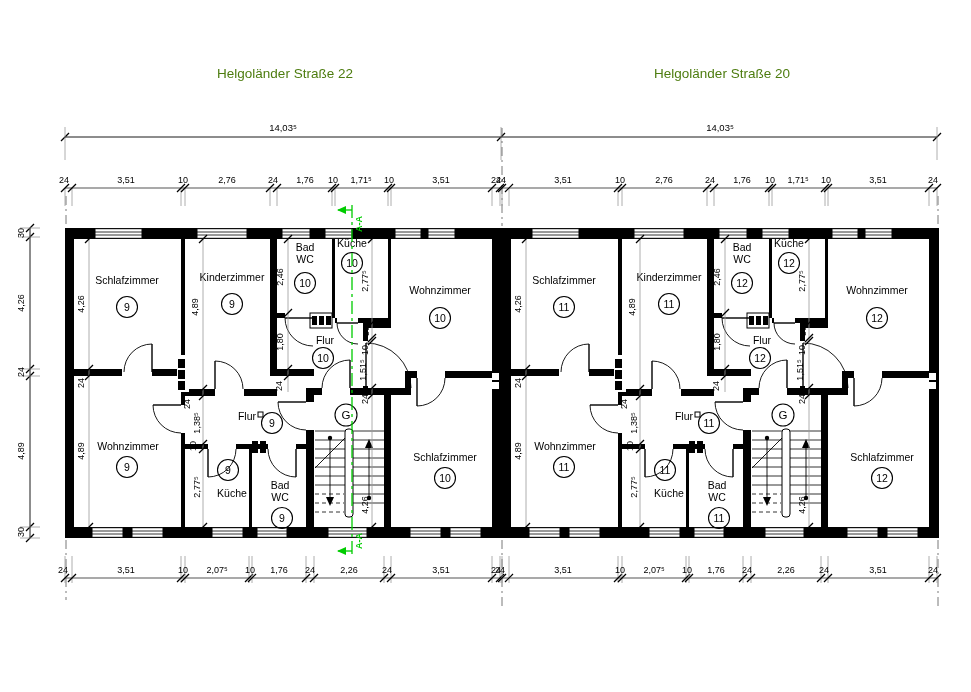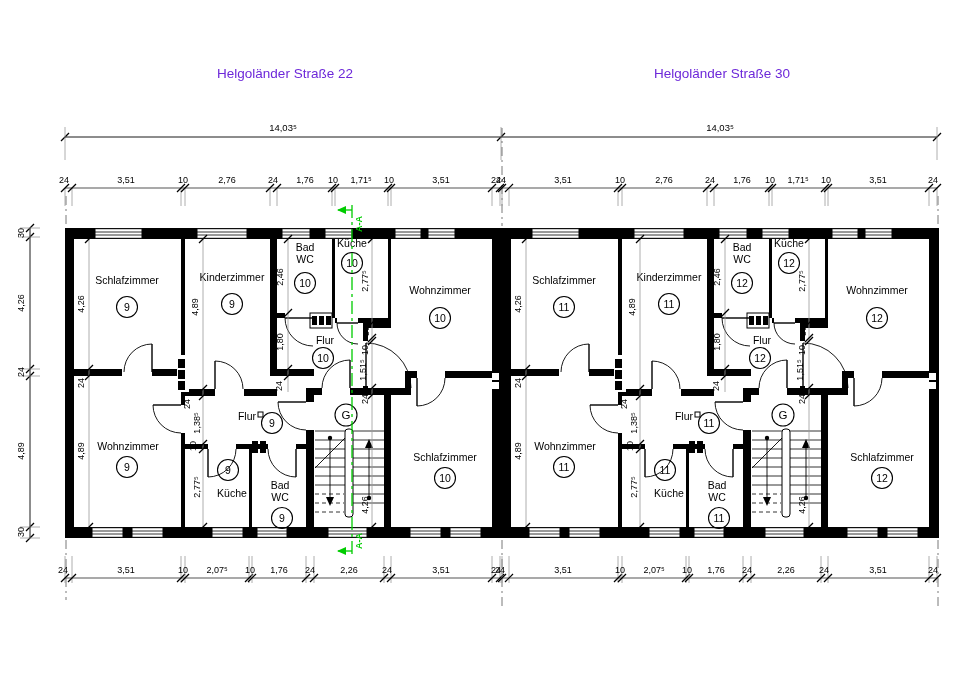--- a/index.html
+++ b/index.html
@@ -1,27 +1,27 @@
 <!DOCTYPE html>
 <html><head>
 <meta charset="utf-8">
 <style>
   html,body{margin:0;padding:0;background:#ffffff;}
   body{font-family:"Liberation Sans","DejaVu Sans",sans-serif;}
   #stage{position:relative;width:971px;height:692px;background:#fff;overflow:hidden;}
-  .title{position:absolute;top:66px;width:300px;text-align:center;font-size:13.5px;color:#6d28d9;}
+  .title{position:absolute;top:66px;width:300px;text-align:center;font-size:13.5px;color:#4d7c0f;}
   #plan{position:absolute;left:0;top:0;}
   svg text{font-family:"Liberation Sans","DejaVu Sans",sans-serif;}
 </style>
 </head>
 <body>
 
 <div id="stage">
   <div class="title" style="left:135px">Helgoländer Straße 22</div>
-  <div class="title" style="left:572px">Helgoländer Straße 30</div>
+  <div class="title" style="left:572px">Helgoländer Straße 20</div>
   <svg id="plan" width="971" height="692" viewBox="0 0 971 692">
       <g>
         <line x1="65" y1="137" x2="937" y2="137" stroke="#000" stroke-width="0.9"></line>
         <line x1="61" y1="141" x2="69" y2="133" stroke="#000" stroke-width="1.2"></line>
         <line x1="65" y1="127" x2="65" y2="160" stroke="#9a9a9a" stroke-width="0.8"></line>
         <line x1="497" y1="141" x2="505" y2="133" stroke="#000" stroke-width="1.2"></line>
         <line x1="501" y1="127" x2="501" y2="160" stroke="#9a9a9a" stroke-width="0.8"></line>
         <line x1="933" y1="141" x2="941" y2="133" stroke="#000" stroke-width="1.2"></line>
         <line x1="937" y1="127" x2="937" y2="160" stroke="#9a9a9a" stroke-width="0.8"></line>
         <line x1="65" y1="188" x2="937" y2="188" stroke="#8c8c8c" stroke-width="1.4"></line>

